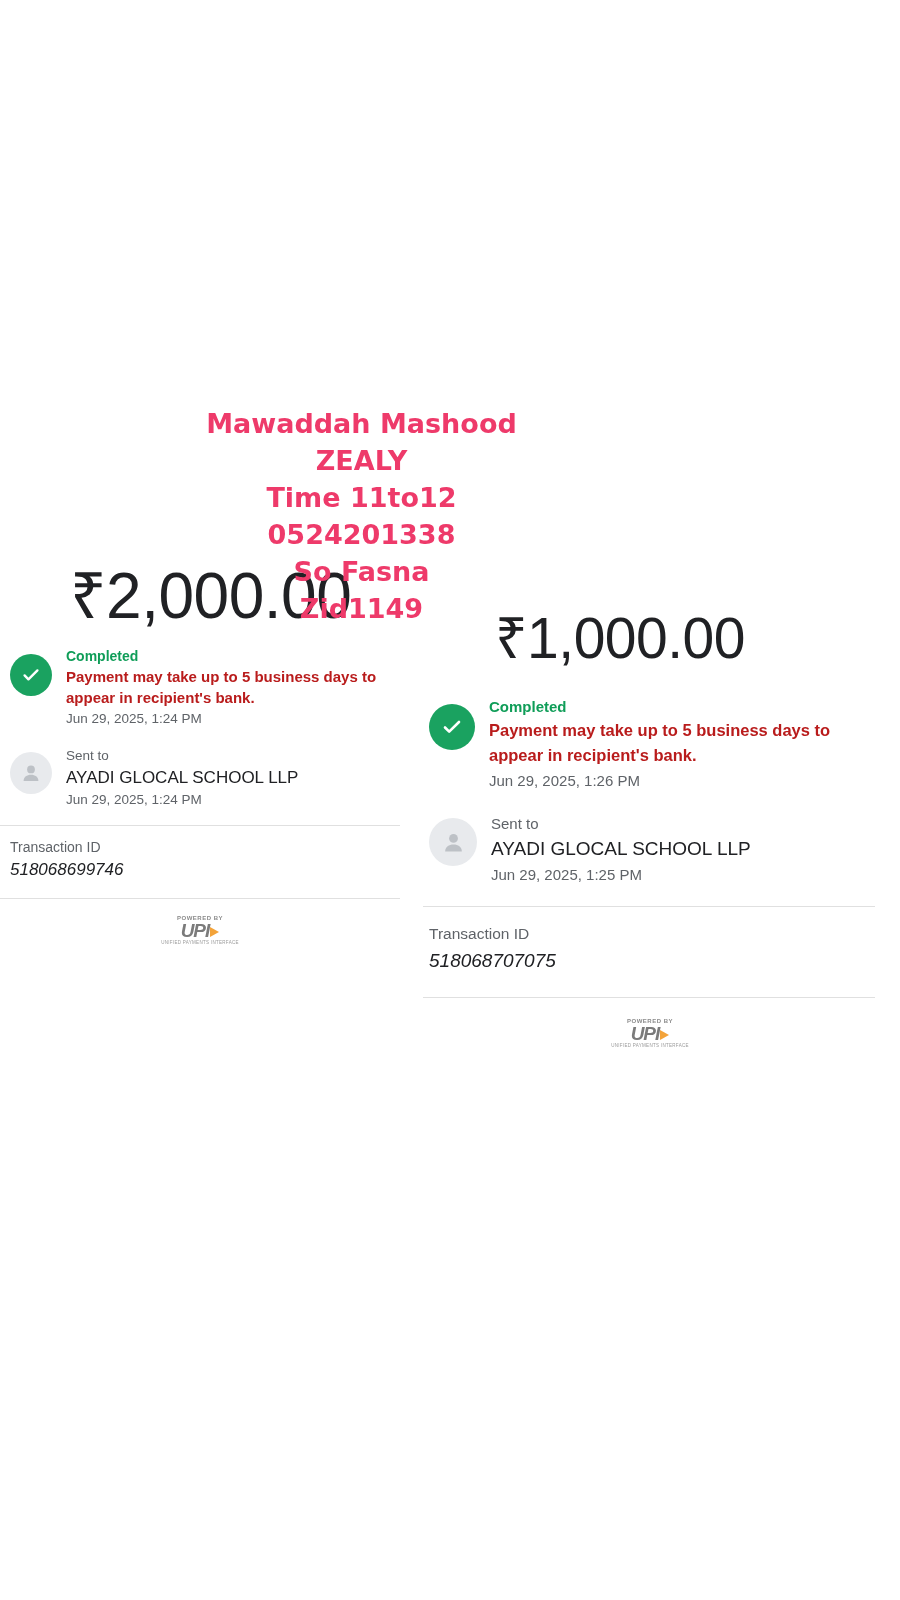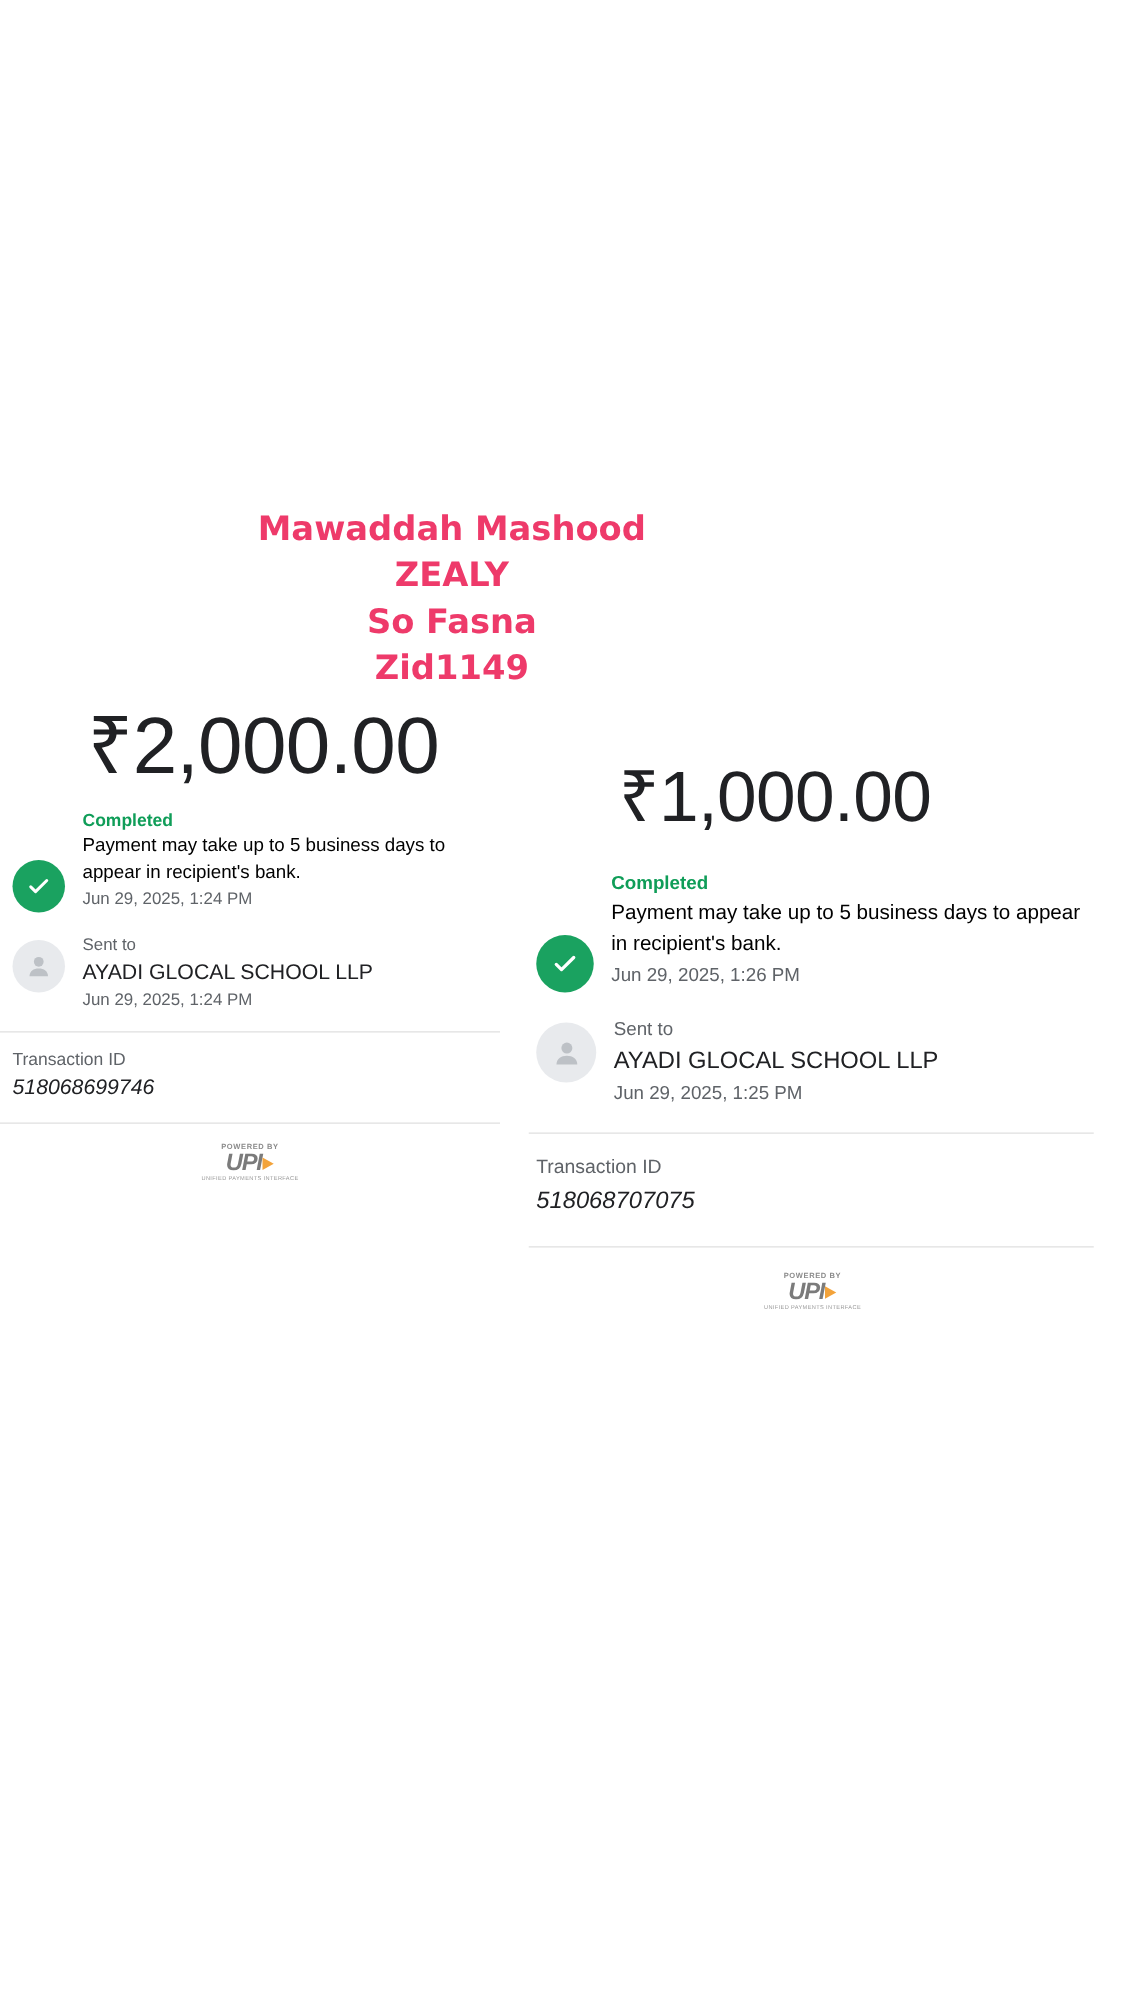--- a/index.html
+++ b/index.html
@@ -46,21 +46,21 @@
     line-height: 72px;
   }
   #receipt-right .amount {
     font-size: 57px;
     padding-left: 80px;
     line-height: 84px;
   }
 
   .status-row {
     display: flex;
-    align-items: flex-end;
+    align-items: flex-start;
   }
   #receipt-left .status-row { padding: 14px 8px 6px 10px; }
   #receipt-right .status-row { padding: 16px 10px 6px 14px; }
 
   .check-circle {
     border-radius: 50%;
     background: #1aa260;
     flex: 0 0 auto;
     display: flex;
     align-items: center;
@@ -72,21 +72,21 @@
   .check-circle svg { display: block; }
 
   .status-text { padding-left: 14px; }
   .status-label {
     color: #0f9d58;
     font-weight: 700;
   }
   #receipt-left .status-label { font-size: 14px; line-height: 20px; }
   #receipt-right .status-label { font-size: 15px; line-height: 22px; }
 
-  .status-desc { color: #000000; }
+  .status-desc { color: #b91c1c; font-weight: bold; }
   #receipt-left .status-desc { font-size: 15px; line-height: 21px; }
   #receipt-right .status-desc { font-size: 16.5px; line-height: 25px; }
 
   .status-time { color: #5f6368; }
   #receipt-left .status-time { font-size: 13.5px; line-height: 22px; }
   #receipt-right .status-time { font-size: 15px; line-height: 26px; }
 
   .sent-row {
     display: flex;
     align-items: flex-start;
@@ -289,15 +289,17 @@
       <div class="upi-powered">POWERED BY</div>
       <div class="upi-mark"><span>UPI</span><span class="tri"></span></div>
       <div class="upi-sub">UNIFIED PAYMENTS INTERFACE</div>
     </div>
   </div>
 </div>
 
 <div id="overlay-note">
   <div>Mawaddah Mashood</div>
   <div>ZEALY</div>
+  <div>Time 11to12</div>
+  <div>0524201338</div>
   <div>So Fasna</div>
   <div>Zid1149</div>
 </div>
 
 </body></html>

